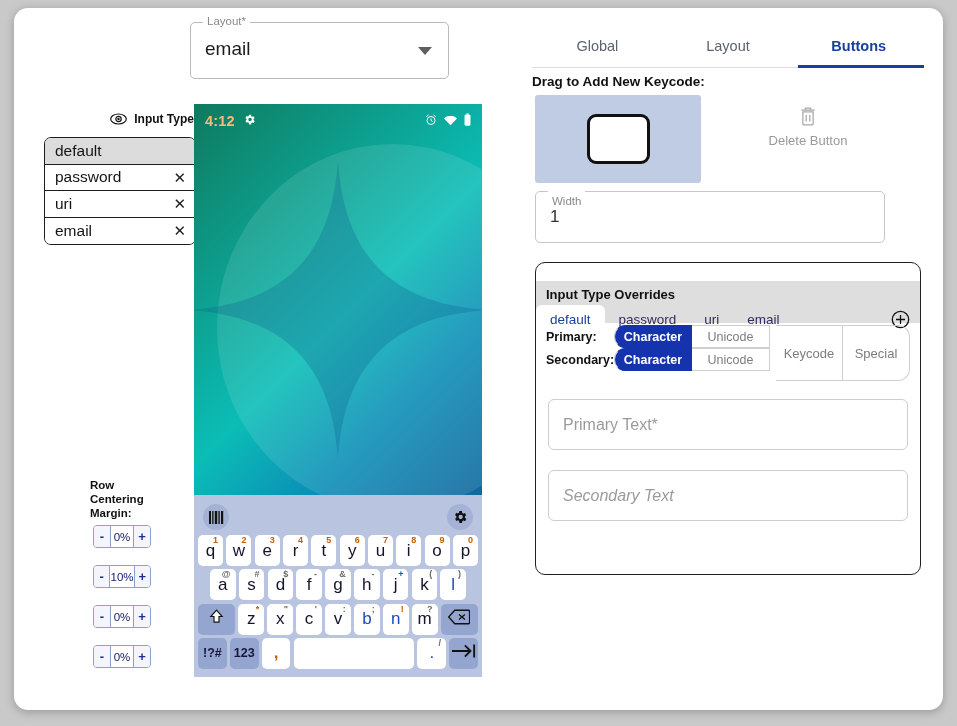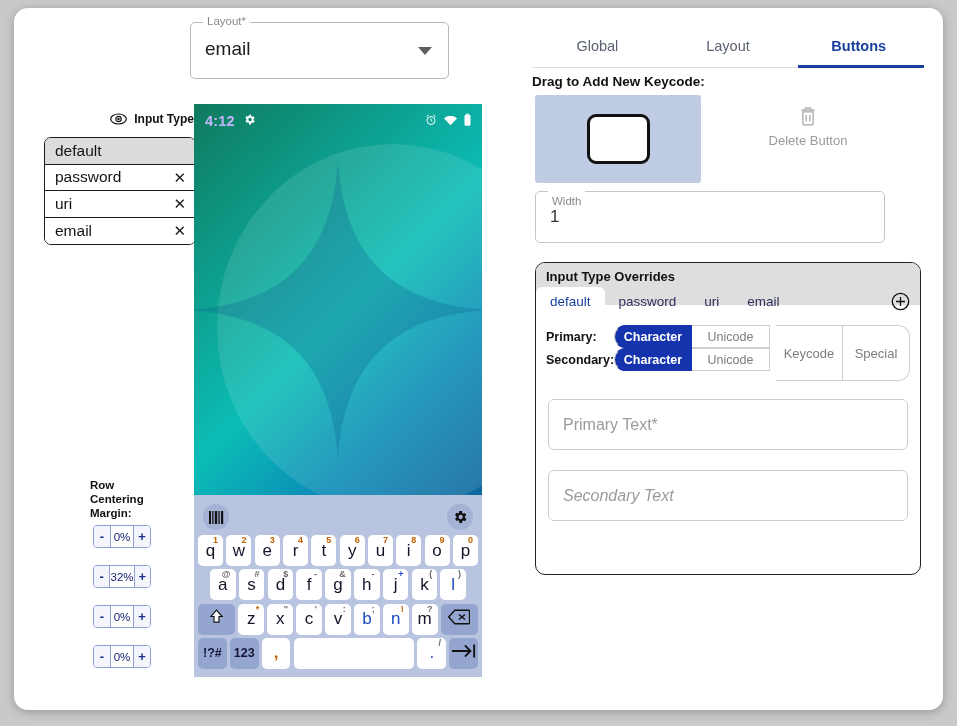--- a/index.html
+++ b/index.html
@@ -92,21 +92,21 @@
     position:absolute; left:8%; top:7%; width:122%; height:64%;
     border-radius:50%;
     background:rgba(255,255,255,.11);
   }
   .wall-star {
     position:absolute; left:50%; top:36%; transform:translate(-50%,-50%);
     width:300px; height:300px; opacity:.28;
   }
   .statusbar {
     position:absolute; left:0; right:0; top:0; height:34px;
-    display:flex; align-items:center; padding:0 11px; color:#c4b5fd;
+    display:flex; align-items:center; padding:0 11px; color:#fdba74;
   }
   .sb-time { font-size:14.5px; font-weight:bold; letter-spacing:.2px; }
   .sb-gear { margin-left:8px; }
   .sb-right { margin-left:auto; display:flex; align-items:center; gap:7px; }
 
   
   .kb {
     position:absolute; left:0; right:0; bottom:0;
     background:#b9c4e0; padding:4px 3px 5px 3px;
   }
@@ -185,21 +185,21 @@
   }
   .width-field .value {
     position:absolute; left:14px; top:15px; font-size:17px; color:#333;
   }
 
   .ito-card {
     position:absolute; left:521px; top:254px; width:386px; height:313px;
     border:1.3px solid #202020; border-radius:10px; background:#fff; overflow:hidden;
   }
   .ito-head {
-    height:42px; background:#dedede; position:relative;
+    height:42px; background:#dedede; position:relative;margin-top:18px;
   }
   .ito-title {
     position:absolute; left:10px; top:6px; font-size:13px; font-weight:bold; color:#111;
   }
   .ito-tabs {
     position:absolute; left:0; right:0; top:24px; height:29px; display:flex; align-items:stretch;
   }
   .ito-tab {
     padding:0 14px; display:flex; align-items:center; font-size:13.5px; color:#2f2f5e;
   }
@@ -275,21 +275,21 @@
 
   <div class="rcm-label">Row Centering Margin:</div>
 
   <div class="stepper" style="top:517px">
     <div class="stp-btn left">-</div>
     <div class="stp-val">0%</div>
     <div class="stp-btn right">+</div>
   </div>
   <div class="stepper" style="top:557px">
     <div class="stp-btn left">-</div>
-    <div class="stp-val">32%</div>
+    <div class="stp-val">10%</div>
     <div class="stp-btn right">+</div>
   </div>
   <div class="stepper" style="top:597px">
     <div class="stp-btn left">-</div>
     <div class="stp-val">0%</div>
     <div class="stp-btn right">+</div>
   </div>
   <div class="stepper" style="top:637px">
     <div class="stp-btn left">-</div>
     <div class="stp-val">0%</div>

